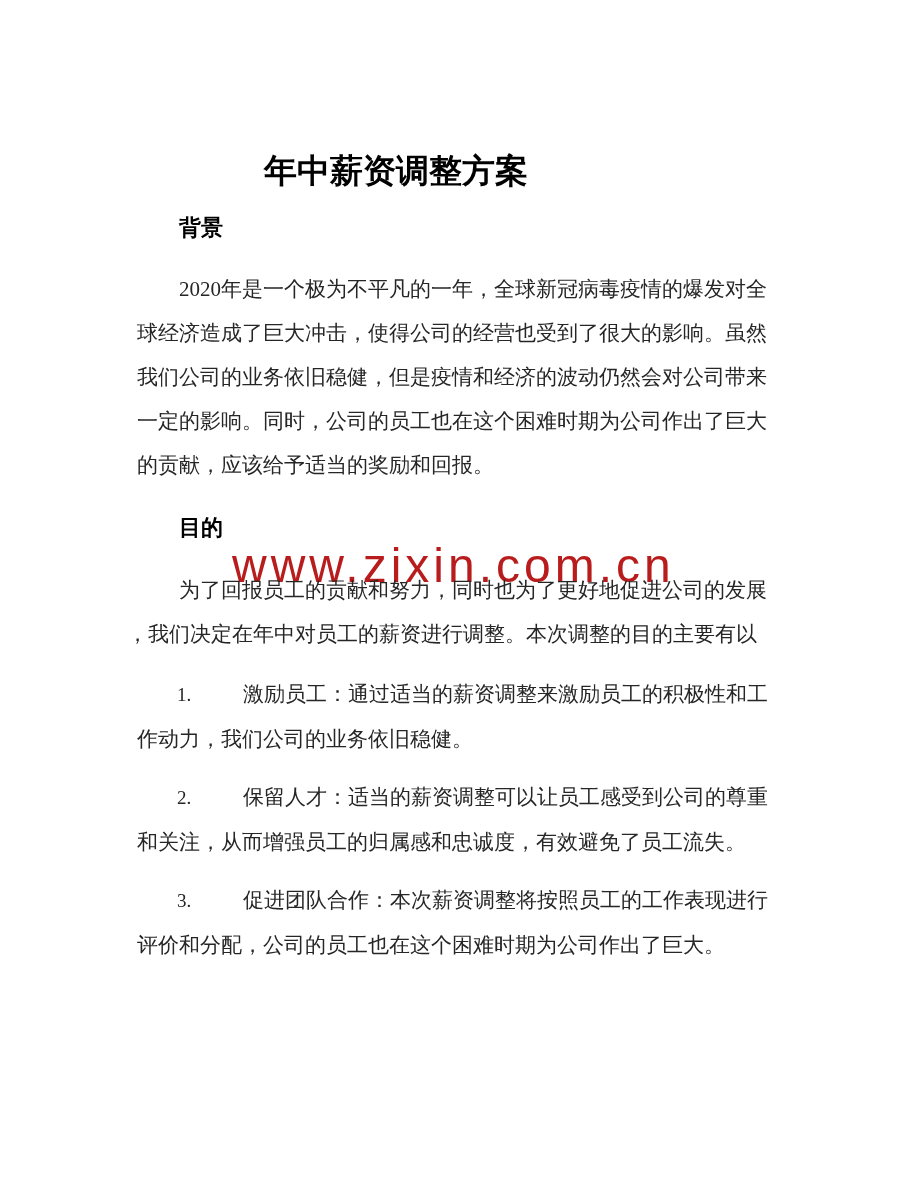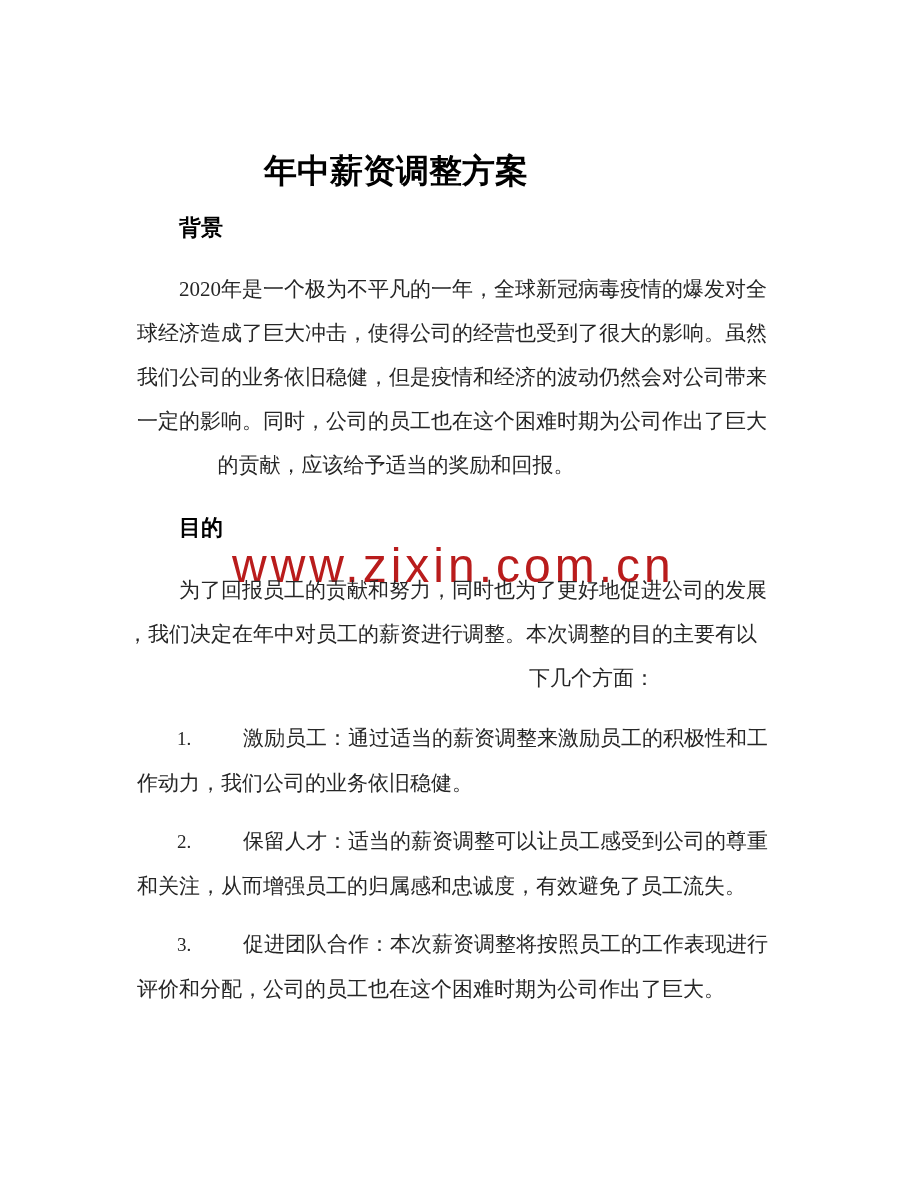--- a/index.html
+++ b/index.html
@@ -38,21 +38,21 @@
     font-weight: 700;
     font-size: 22px;
     line-height: 30px;
     color: #000000;
     text-indent: 42px;
     white-space: nowrap;
   }
   .heading-background { margin-top: 22px; }
   .heading-purpose   { margin-top: 26px; }
   .para { margin: 0; }
-  .para-background { margin-top: 24px; text-align: center; }
+  .para-background { margin-top: 24px; }
   .para-purpose    { margin-top: 25px; text-align: right; }
   .text-line {
     font-size: 21px;
     line-height: 44px;
     letter-spacing: 0px;
     white-space: nowrap;
   }
   .text-line.indent { text-indent: 42px; }
   .text-line.hang   { margin-left: -10px; }
   .list-item { margin-top: 14px; }
@@ -105,21 +105,20 @@
       <div class="text-line">我们公司的业务依旧稳健，但是疫情和经济的波动仍然会对公司带来</div>
       <div class="text-line">一定的影响。同时，公司的员工也在这个困难时期为公司作出了巨大</div>
       <div class="text-line">的贡献，应该给予适当的奖励和回报。</div>
     </div>
 
     <div class="section-heading heading-purpose">目的</div>
 
     <div class="para para-purpose">
       <div class="text-line indent">为了回报员工的贡献和努力，同时也为了更好地促进公司的发展</div>
       <div class="text-line hang">，我们决定在年中对员工的薪资进行调整。本次调整的目的主要有以</div>
-      <div class="text-line">下几个方面：</div>
     </div>
 
     <div class="list-item first">
       <div class="list-line1">
         <span class="list-number">1.</span>
         <span class="list-text">激励员工：通过适当的薪资调整来激励员工的积极性和工</span>
       </div>
       <div class="text-line">作动力，我们公司的业务依旧稳健。</div>
     </div>
 

